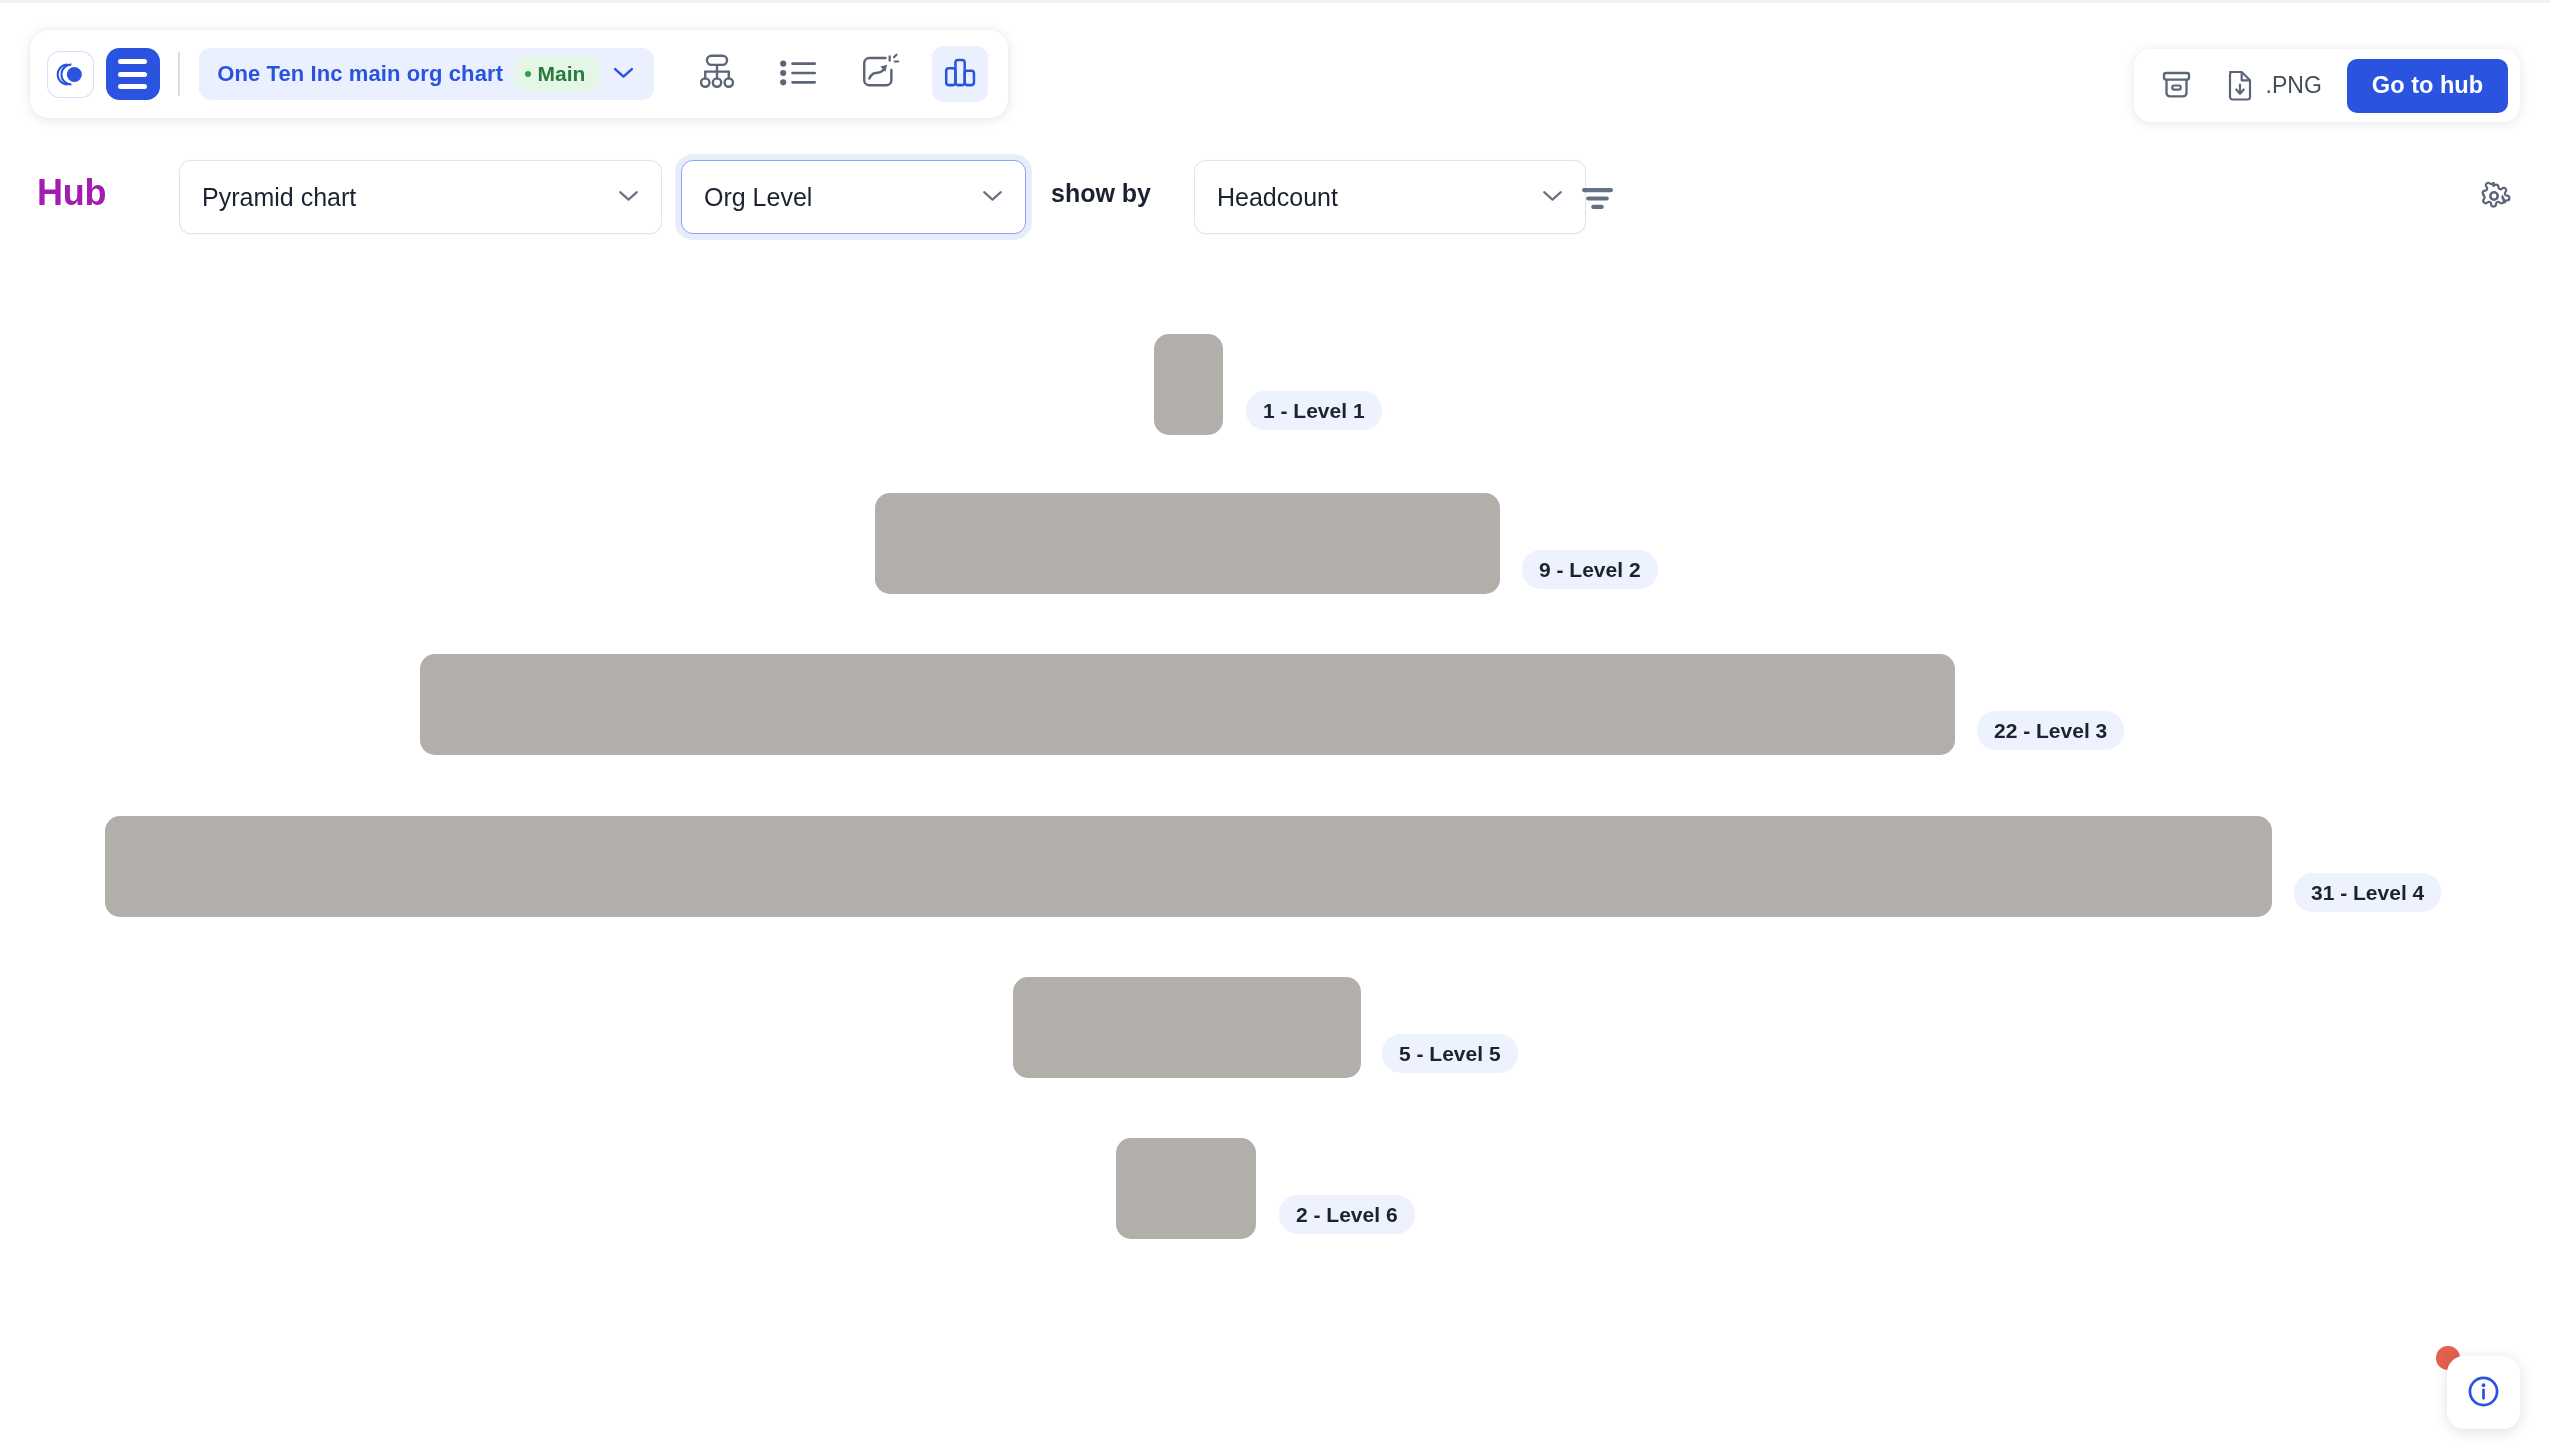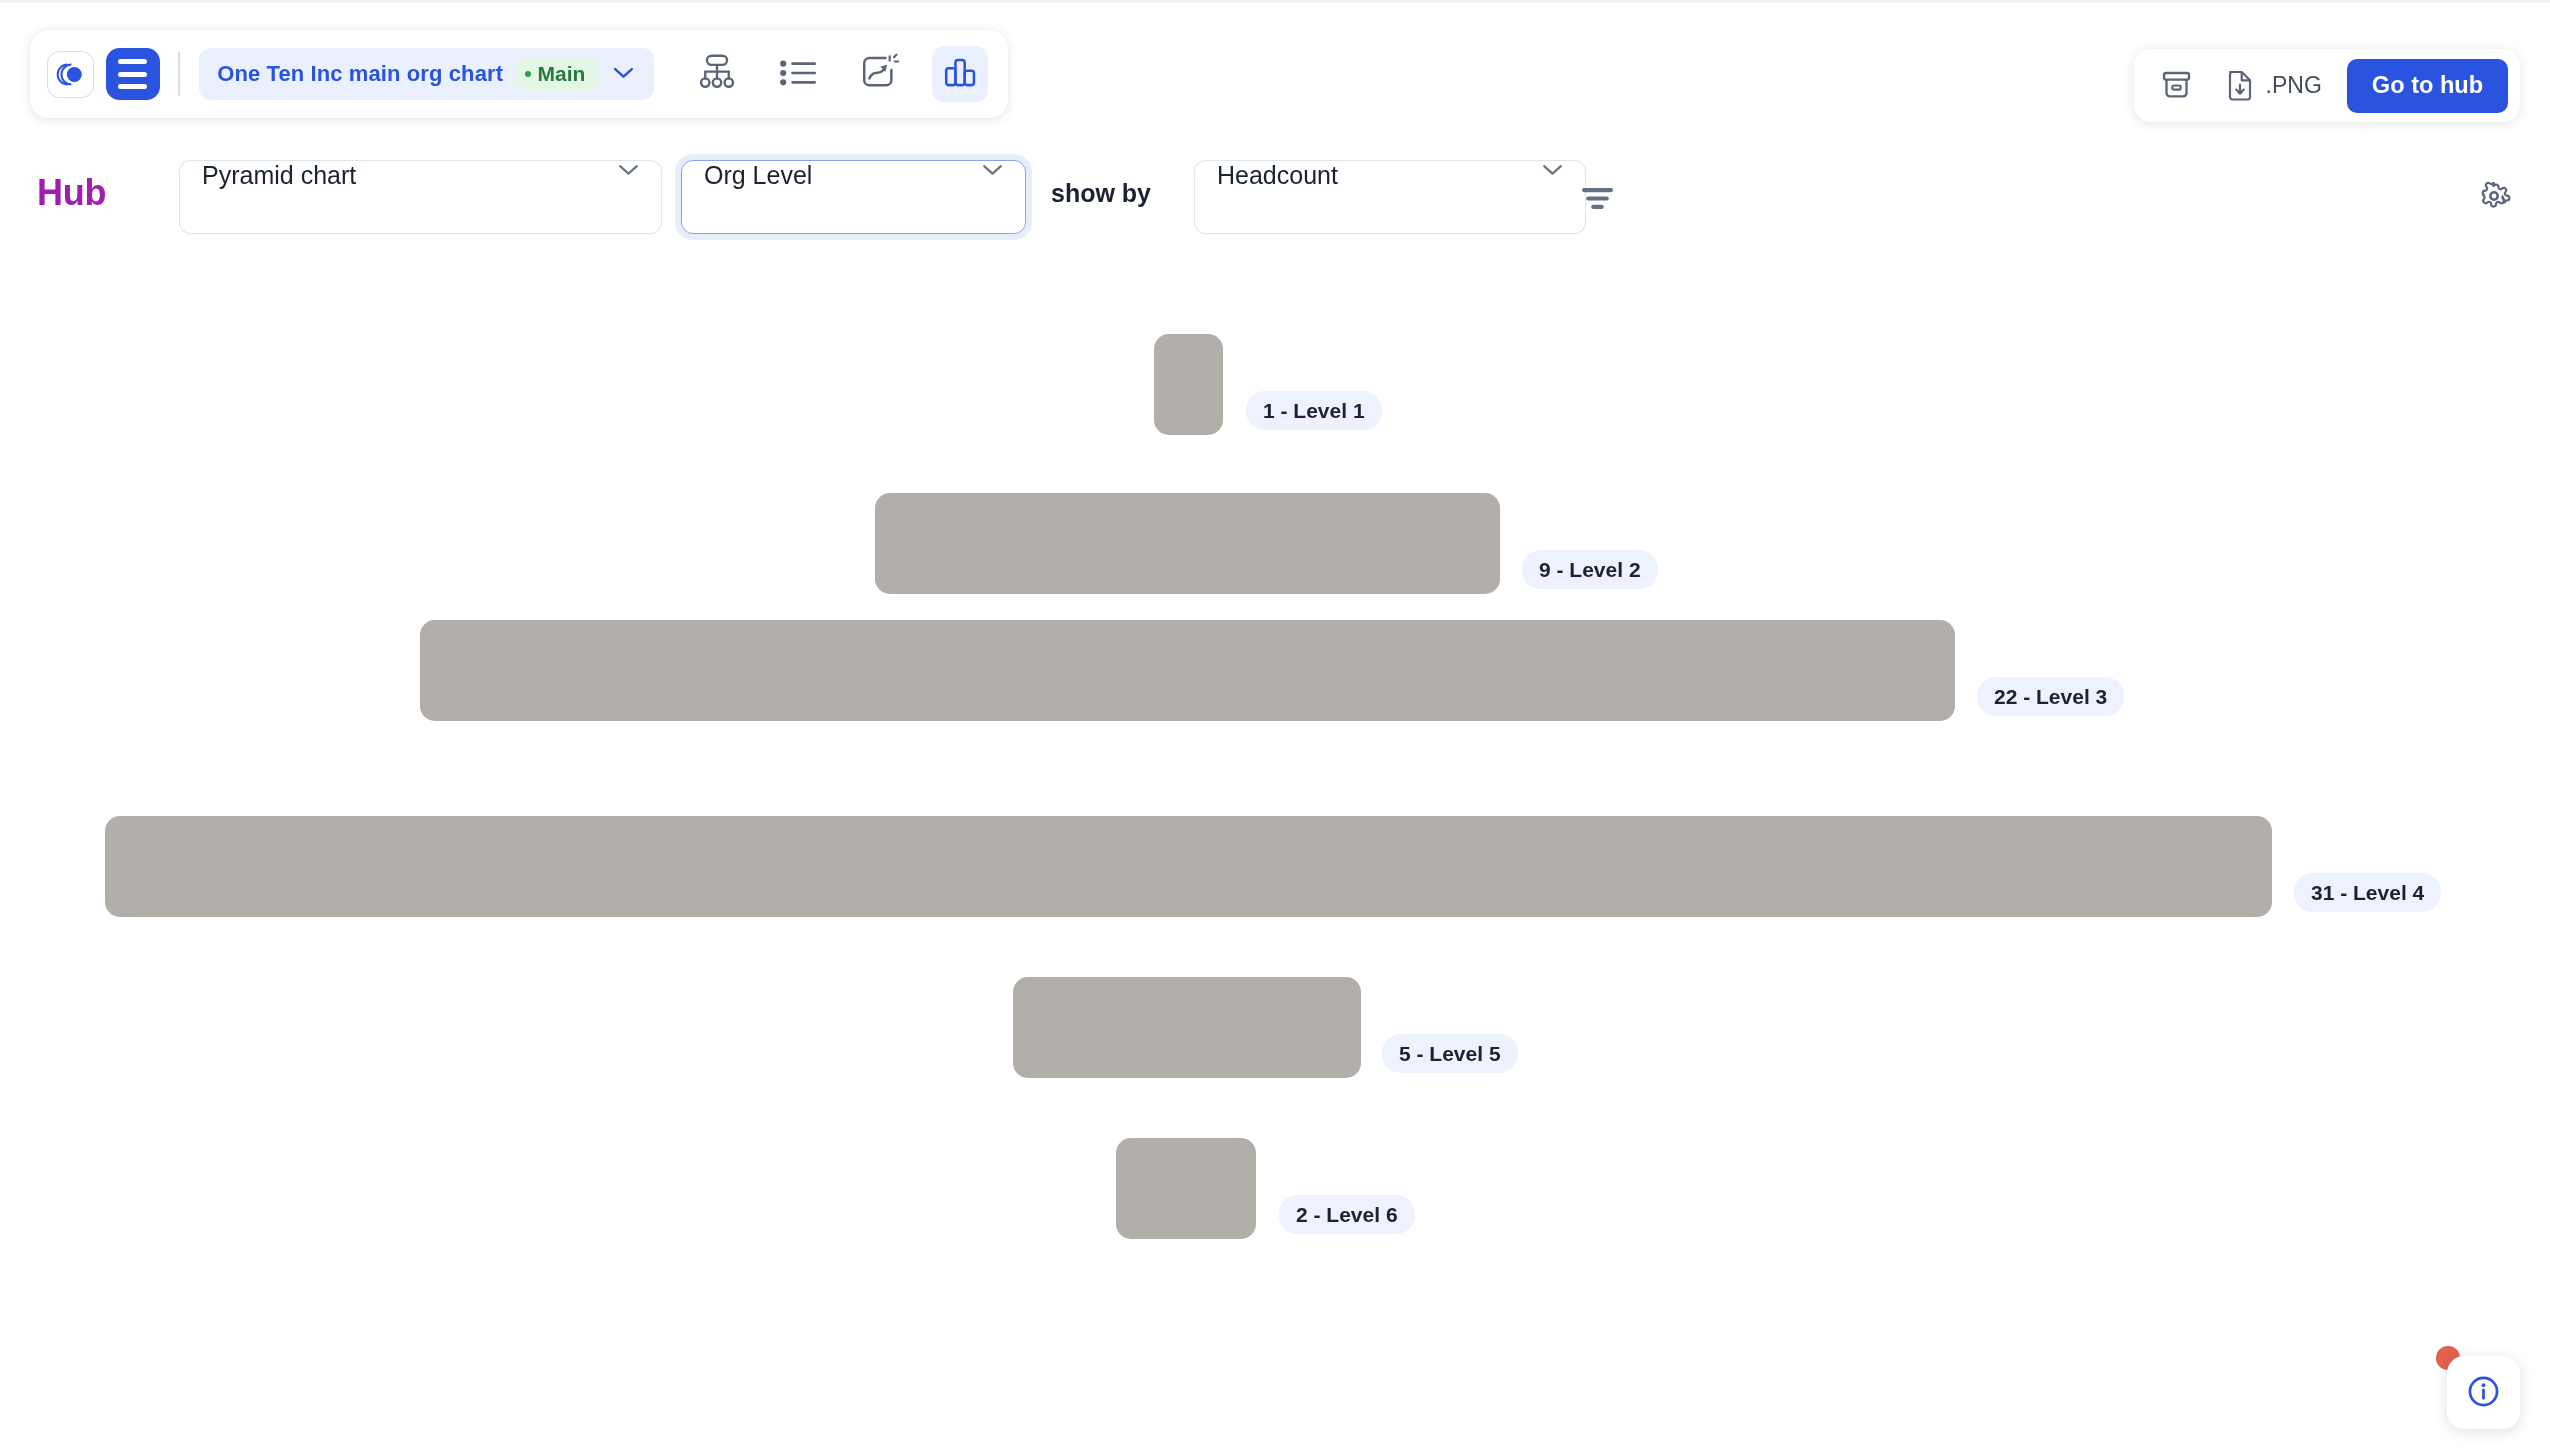--- a/index.html
+++ b/index.html
@@ -97,21 +97,21 @@
   .page-title {
     position:absolute; left:37px; top:11.8px;
     font-size:36px; font-weight:700; color:#a21caf; letter-spacing:-0.3px;
   }
   .select {
     position:absolute; top:0;
     height:74px;
     background:#fff;
     border:1.4px solid #dfe3ea;
     border-radius:11.8px;
-    display:flex; justify-content:space-between;
+    display:flex; align-items:center; justify-content:space-between;
     padding:0 20px 0 22px;
     box-shadow:0 0.8px 1.7px rgba(16,24,40,.04);
   }
   .select .val { font-size:25px; color:#1b2230; white-space:nowrap; }
   .select.focused {
     border-color:#8aa4f2;
     box-shadow:0 0 0 5.9px rgba(138,164,242,.20);
   }
   #sel-chart-type { left:179px; width:483px; }
   #sel-group-by  { left:681px; width:345px; }
@@ -323,21 +323,21 @@
 
   <div class="chart" id="chart-area">
       <div class="row" style="top: 334px; left: 0px; width: 2550px;">
         <div class="bar" style="left: 1154px; width: 69px;"></div>
         <div class="bar-label" style="left: 1246px; top: 57px;">1 - Level 1</div>
       </div>
       <div class="row" style="top: 493px; left: 0px; width: 2348px;">
         <div class="bar" style="left: 875px; width: 625px;"></div>
         <div class="bar-label" style="left: 1522px; top: 57px;">9 - Level 2</div>
       </div>
-      <div class="row" style="top: 620px; left: 0px; width: 2550px;">
+      <div class="row" style="top: 654px; left: 0px; width: 2550px;">
         <div class="bar" style="left: 420px; width: 1535px;"></div>
         <div class="bar-label" style="left: 1977px; top: 57px;">22 - Level 3</div>
       </div>
       <div class="row" style="top: 816px; left: 0px; width: 2288px;">
         <div class="bar" style="left: 105px; width: 2167px;"></div>
         <div class="bar-label" style="left: 2294px; top: 57px;">31 - Level 4</div>
       </div>
       <div class="row" style="top: 977px; left: 0px; width: 2550px;">
         <div class="bar" style="left: 1013px; width: 348px;"></div>
         <div class="bar-label" style="left: 1382px; top: 57px;">5 - Level 5</div>

